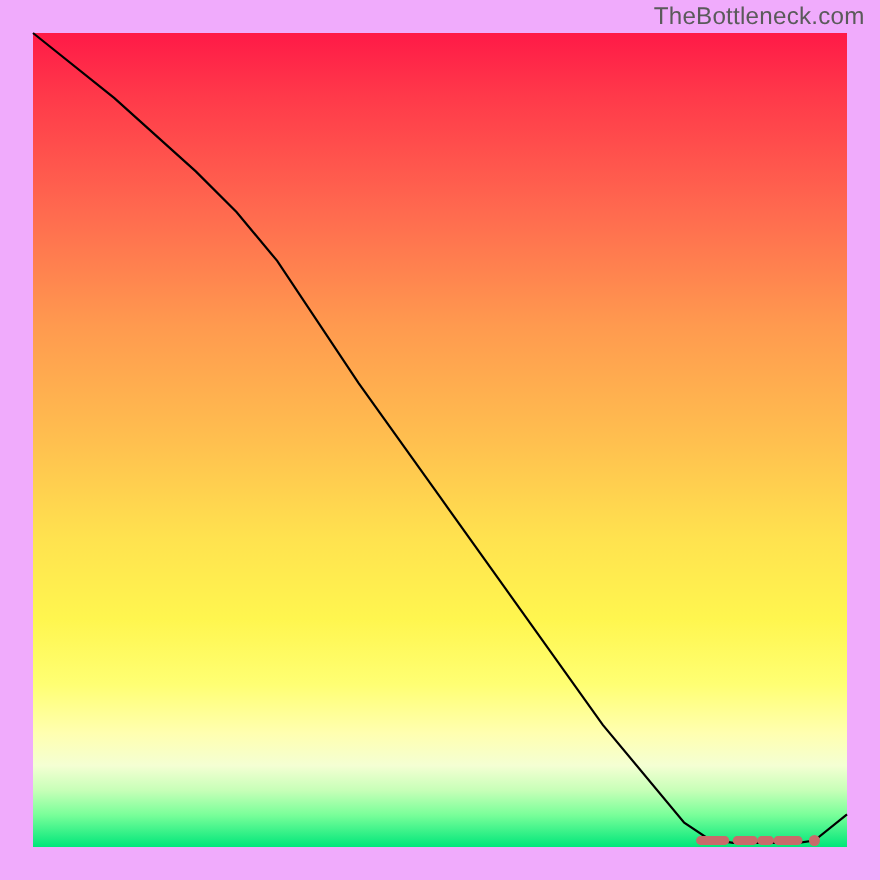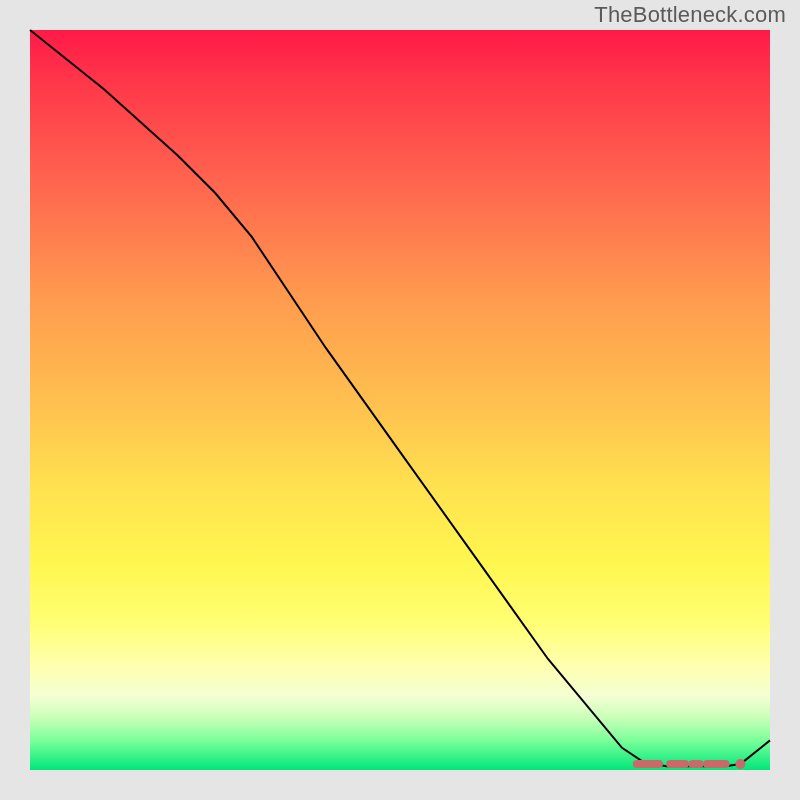--- a/index.html
+++ b/index.html
@@ -8,21 +8,21 @@
     width: 800px;
     height: 800px;
     background: #000;
     overflow: hidden;
     font-family: Arial, Helvetica, sans-serif;
   }
   .frame {
     position: relative;
     width: 800px;
     height: 800px;
-    background: #e5e5e5;
+    background: #f0abfc;
   }
   .watermark {
     position: absolute;
     top: 2px;
     right: 14px;
     color: #5a5a5a;
     font-size: 22px;
     font-weight: 400;
     letter-spacing: 0.2px;
     user-select: none;

